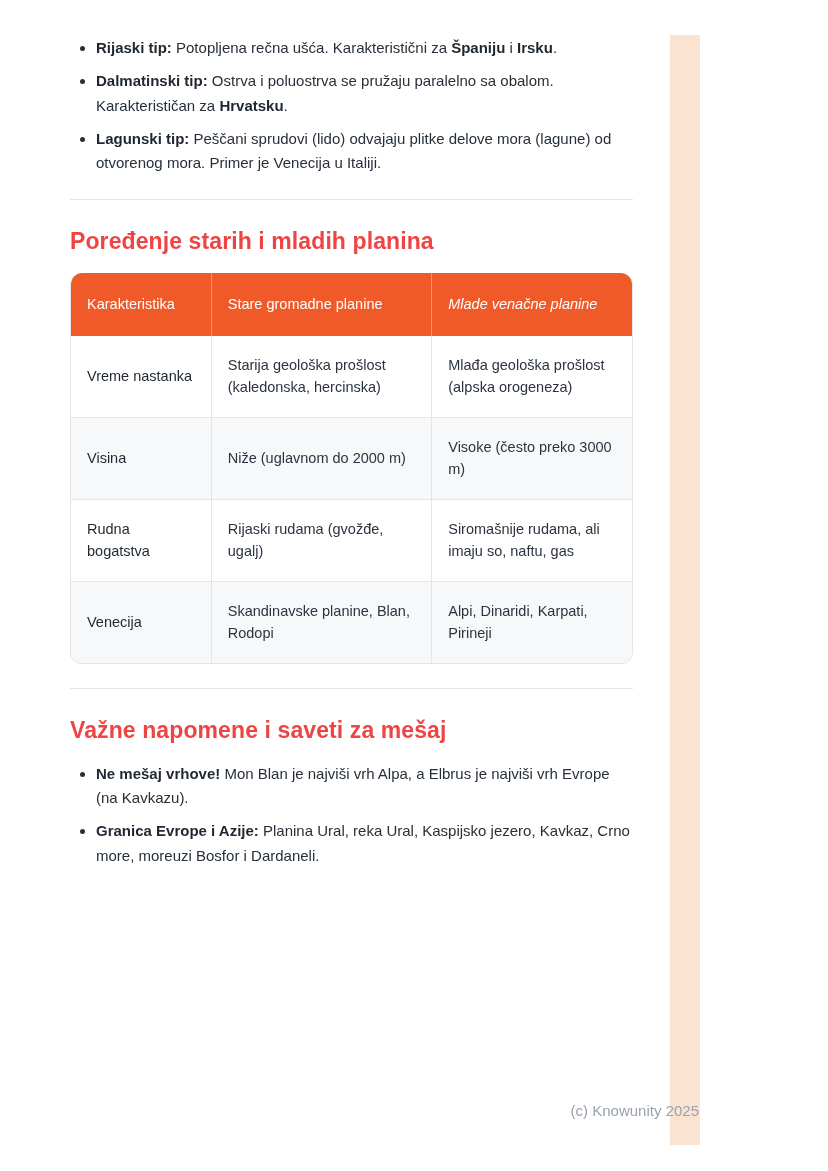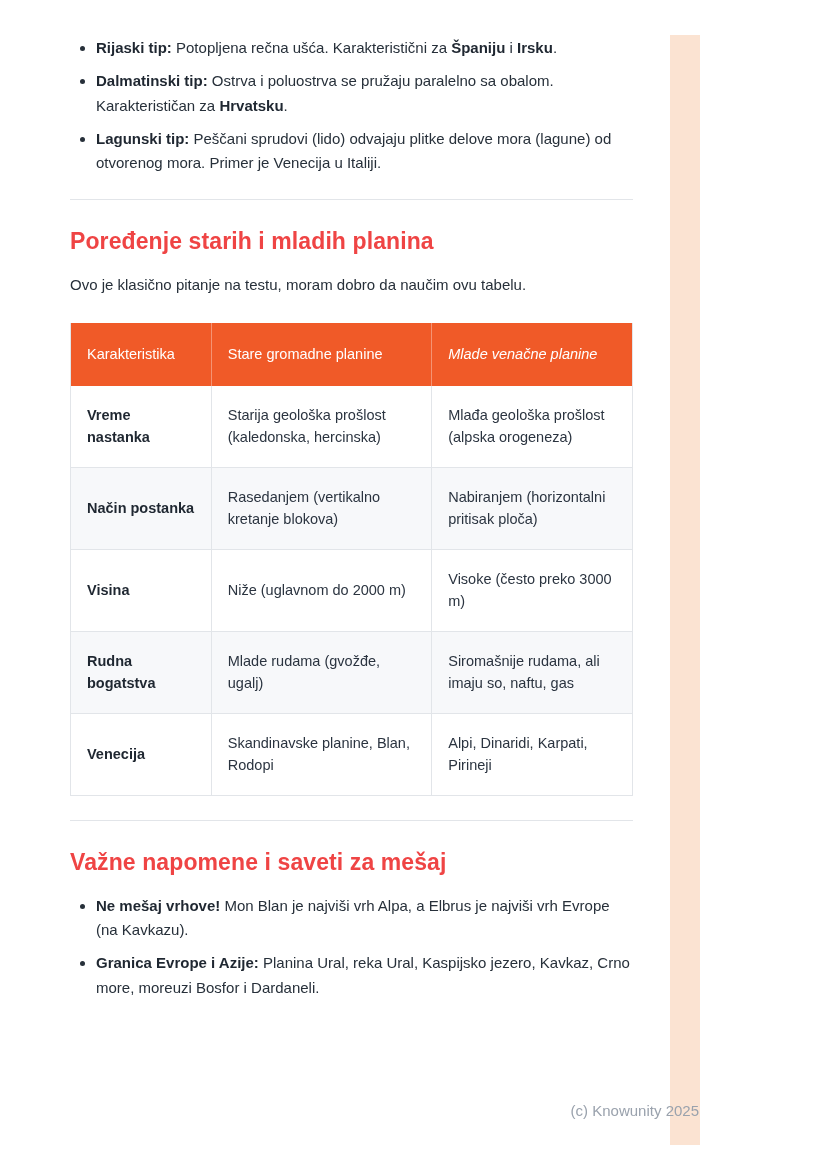--- a/index.html
+++ b/index.html
@@ -57,21 +57,21 @@
   }
 
   p.para {
     font-size:15px;
     line-height:1.6;
     margin:0 0 26px 0;
     color:#27303a;
   }
 
   .table-wrap {
-    border-radius:0;
+    border-radius:12px;
     overflow:hidden;
     border:1px solid #e2e5e9;
     border-top:none;
     margin-bottom:14px;
   }
 
   table.comp-table {
     width:100%;
     border-collapse:collapse;
     font-size:14.5px;
@@ -97,21 +97,21 @@
     border-right:1px solid #e2e5e9;
     border-bottom:1px solid #e2e5e9;
     color:#2b3440;
   }
   table.comp-table tbody tr:last-child th,
   table.comp-table tbody tr:last-child td { border-bottom:none; }
   table.comp-table tbody th:last-child,
   table.comp-table tbody td:last-child { border-right:none; }
 
   table.comp-table tbody th {
-    font-weight:700;
+    font-weight:400;
     color:#1f2731;
   }
   table.comp-table tbody tr:nth-child(even) { background:#f7f8fa; }
   table.comp-table tbody tr:nth-child(odd)  { background:#ffffff; }
 
   table.comp-table col.c1 { width:25%; }
   table.comp-table col.c2 { width:39.3%; }
   table.comp-table col.c3 { width:35.7%; }
 
   .footer {
@@ -134,21 +134,20 @@
     <ul class="bullets" id="coast-types-list">
         <li><strong>Rijaski tip:</strong><span> Potopljena rečna ušća. Karakteristični za </span><strong>Španiju</strong><span> i </span><strong>Irsku</strong><span>.</span></li>
         <li><strong>Dalmatinski tip:</strong><span> Ostrva i poluostrva se pružaju paralelno sa obalom. Karakterističan za </span><strong>Hrvatsku</strong><span>.</span></li>
         <li><strong>Lagunski tip:</strong><span> Peščani sprudovi (lido) odvajaju plitke delove mora (lagune) od otvorenog mora. Primer je Venecija u Italiji.</span></li>
       </ul>
 
     <hr class="divider">
 
     <h2 class="section-title">Poređenje starih i mladih planina</h2>
 
-    <p class="para">Ovo je klasično pitanje na testu, moram dobro da naučim ovu tabelu.</p>
 
     <div class="table-wrap">
       <table class="comp-table">
         <colgroup>
             <col class="c1">
             <col class="c2">
             <col class="c3">
           </colgroup>
         <thead>
           <tr id="table-head-row">
@@ -157,32 +156,27 @@
               <th>Mlade venačne planine</th>
             </tr>
         </thead>
         <tbody id="table-body">
             <tr>
               <th scope="row">Vreme nastanka</th>
               <td>Starija geološka prošlost (kaledonska, hercinska)</td>
               <td>Mlađa geološka prošlost (alpska orogeneza)</td>
             </tr>
             <tr>
-              <th scope="row">Način postanka</th>
-              <td>Rasedanjem (vertikalno kretanje blokova)</td>
-              <td>Nabiranjem (horizontalni pritisak ploča)</td>
-            </tr>
-            <tr>
               <th scope="row">Visina</th>
               <td>Niže (uglavnom do 2000 m)</td>
               <td>Visoke (često preko 3000 m)</td>
             </tr>
             <tr>
               <th scope="row">Rudna bogatstva</th>
-              <td>Mlade rudama (gvožđe, ugalj)</td>
+              <td>Rijaski rudama (gvožđe, ugalj)</td>
               <td>Siromašnije rudama, ali imaju so, naftu, gas</td>
             </tr>
             <tr>
               <th scope="row">Venecija</th>
               <td>Skandinavske planine, Blan, Rodopi</td>
               <td>Alpi, Dinaridi, Karpati, Pirineji</td>
             </tr>
           </tbody>
       </table>
     </div>

